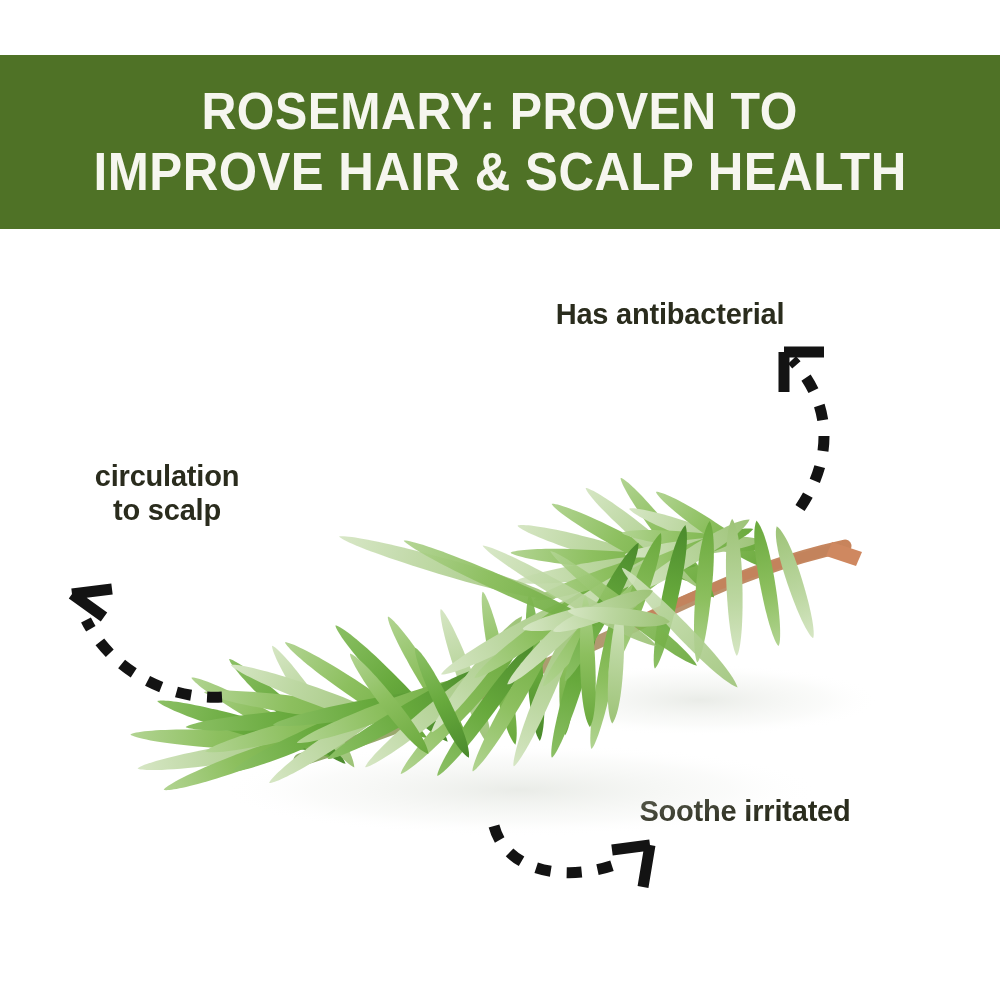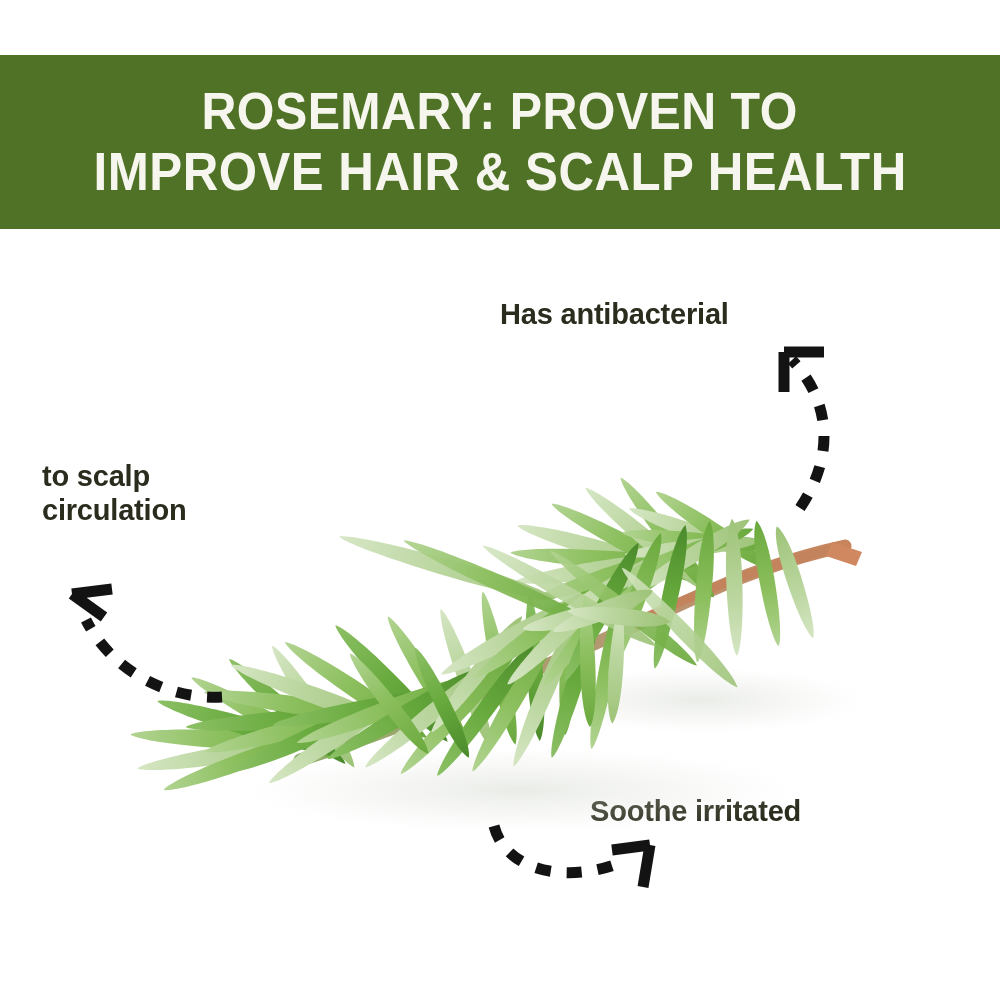--- a/index.html
+++ b/index.html
@@ -47,20 +47,21 @@
   }
 
   
   .callout {
     position: absolute;
     color: #2a2c1d;
     font-family: "Liberation Sans", sans-serif;
     font-weight: bold;
     font-size: 29px;
     line-height: 1.17;
+    text-align: center;
     letter-spacing: -0.2px;
   }
   #callout-antibacterial {
     left: 500px;
     top: 298px;
     width: 340px;
   }
   #callout-circulation {
     left: 42px;
     top: 460px;
@@ -375,21 +376,21 @@
       <path d="M494,826 C506,872 568,884 622,862" fill="none" stroke="#131313" stroke-width="11" stroke-linecap="butt" stroke-dasharray="15 16"></path>
       <path d="M650,845 L612,850 M650,845 L643,887" fill="none" stroke="#131313" stroke-width="11" stroke-linecap="butt"></path>
     </g>
   </svg>
 
   <div class="callout" id="callout-antibacterial">
     <div>Has antibacterial</div>
   </div>
 
   <div class="callout" id="callout-circulation">
+    <div>circulation</div>
     <div>to scalp</div>
-    <div>circulation</div>
   </div>
 
   <div class="callout" id="callout-soothe">
     <div>Soothe irritated</div>
   </div>
 
 </div>
 
 </body></html>

